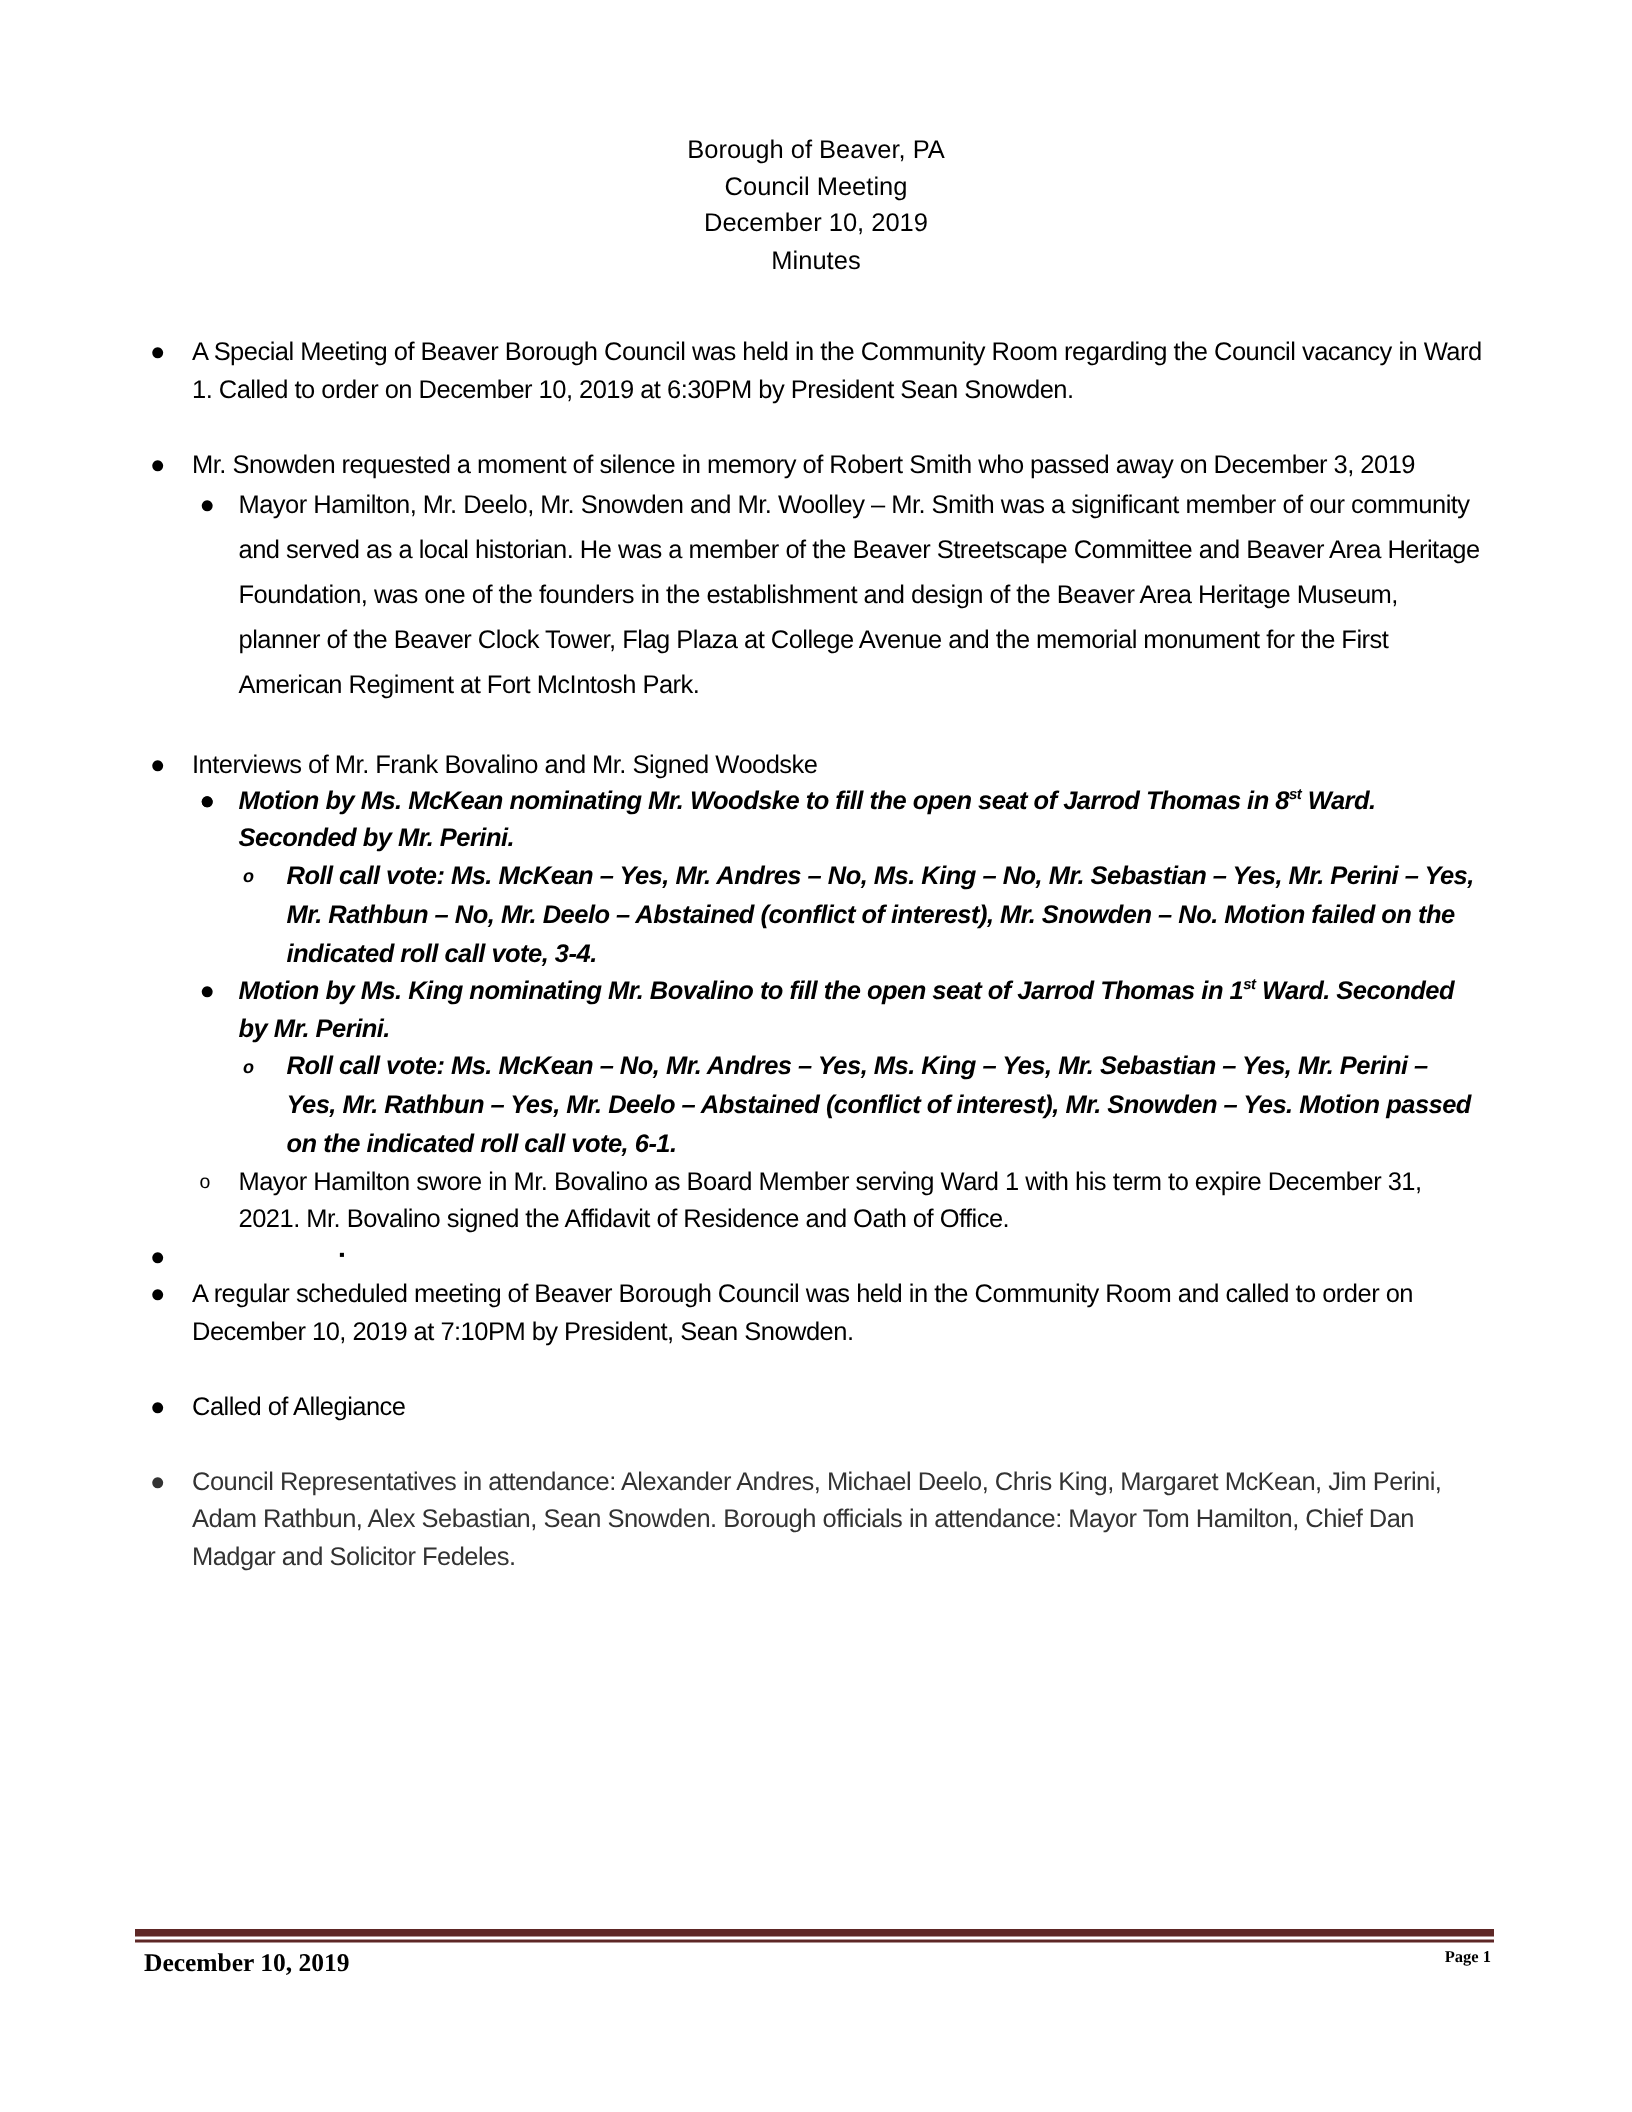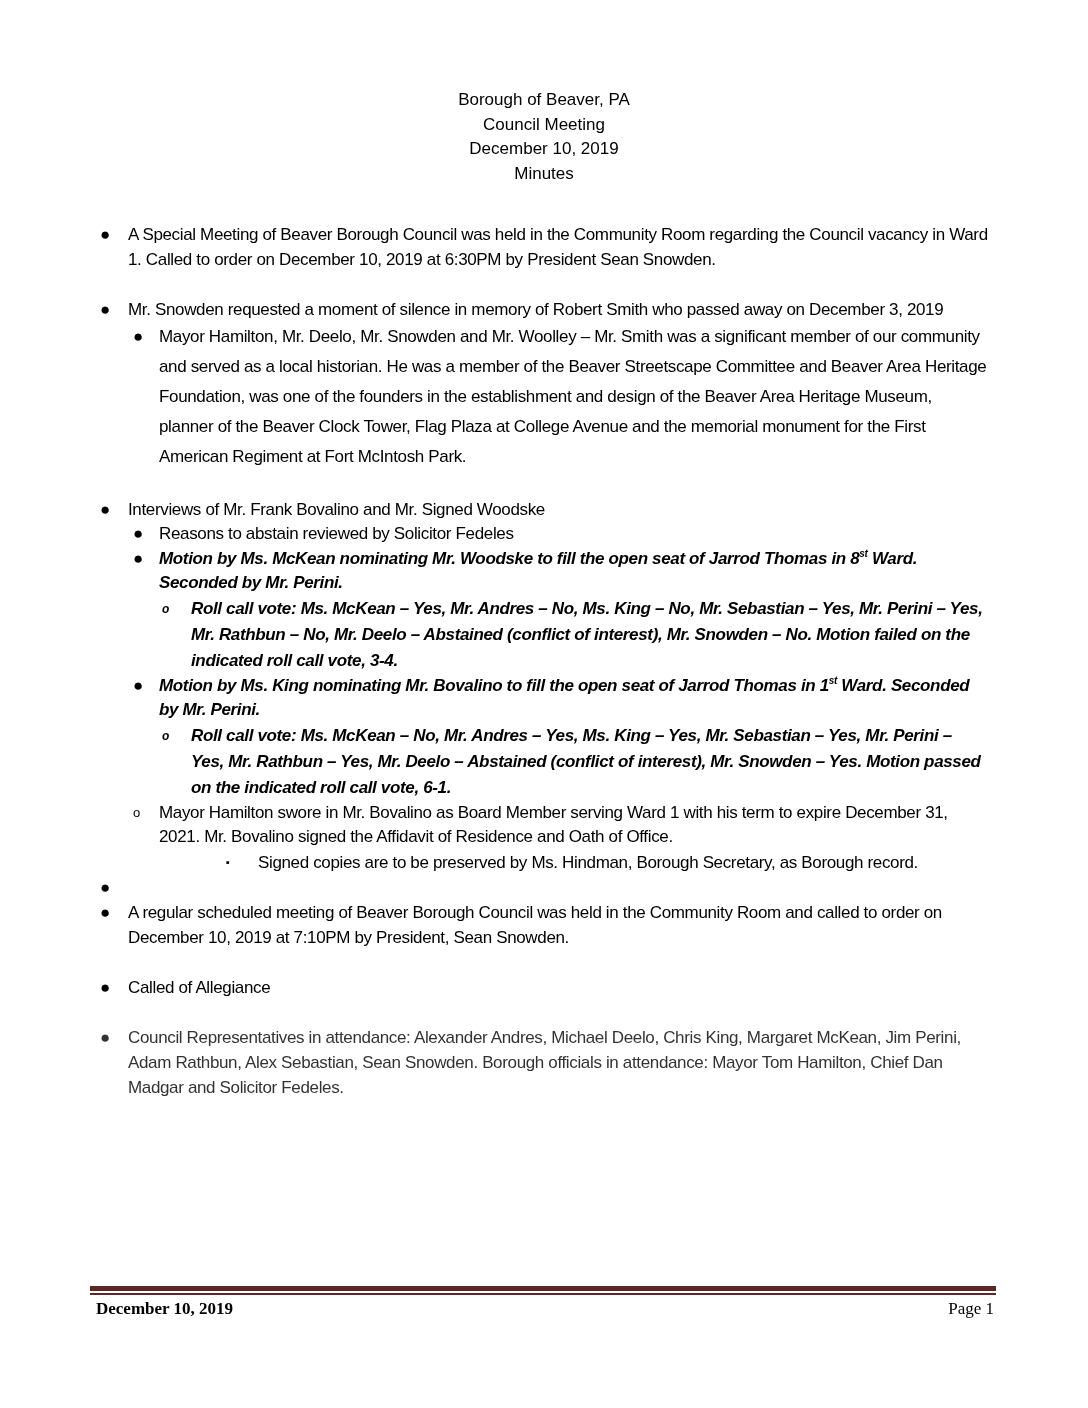--- a/index.html
+++ b/index.html
@@ -24,21 +24,21 @@
   .sub4 .bullet { left: 128px; font-size: 11px; }
   .bi { font-weight: bold; font-style: italic; }
   .circ { font-size: 13px; }
   sup { font-size: 10px; line-height: 0; }
   .light { color: #333; }
   .footer-bar { position: absolute; left: 90px; top: 1286px; width: 906px; height: 5px; background: #5e2726; }
   .footer-line { position: absolute; left: 90px; top: 1293px; width: 906px; height: 2px; background: #5e2726; }
   .footer-left { position: absolute; left: 96px; top: 1299px; font-family: "Liberation Serif", serif;
                  font-weight: bold; font-size: 17px; }
   .footer-right { position: absolute; right: 94px; top: 1299px; font-family: "Liberation Serif", serif;
-                  font-weight: normal; font-size: 17px; }
+                  font-weight: bold; font-size: 11px; }
 </style>
 </head>
 <body>
 
 <div class="page">
 
   <div class="header">
     <div>Borough of Beaver, PA</div>
     <div>Council Meeting</div>
     <div>December 10, 2019</div>
@@ -62,21 +62,20 @@
       <span>Mayor Hamilton, Mr. Deelo, Mr. Snowden and Mr. Woolley – Mr. Smith was a significant member of our community and served as a local historian.  He was a member of the Beaver Streetscape Committee and Beaver Area Heritage Foundation, was one of the founders in the establishment and design of the Beaver Area Heritage Museum, planner of the Beaver Clock Tower, Flag Plaza at College Avenue and the memorial monument for the First American Regiment at Fort McIntosh Park.</span>
     </div>
     <div class="gap"></div>
 
     <div class="item">
       <span class="bullet">●</span>
       <span>Interviews of Mr. Frank Bovalino and Mr. Signed Woodske</span>
     </div>
     <div class="sub2">
       <span class="bullet">●</span>
-      <span>Reasons to abstain reviewed by Solicitor Fedeles</span>
     </div>
     <div class="sub2 bi">
       <span class="bullet">●</span>
       <span>Motion by Ms. McKean nominating Mr. Woodske to fill the open seat of Jarrod Thomas in 8</span><sup>st</sup><span> Ward.  Seconded by Mr. Perini.</span>
     </div>
     <div class="sub3 bi">
       <span class="bullet circ">o</span>
       <span>Roll call vote:  Ms. McKean – Yes, Mr. Andres – No, Ms. King – No, Mr. Sebastian – Yes, Mr. Perini – Yes, Mr. Rathbun – No, Mr. Deelo – Abstained (conflict of interest), Mr. Snowden – No.   Motion failed on the indicated roll call vote, 3-4.</span>
     </div>
     <div class="sub2 bi">
@@ -86,21 +85,20 @@
     <div class="sub3 bi">
       <span class="bullet circ">o</span>
       <span>Roll call vote:  Ms. McKean – No, Mr. Andres – Yes, Ms. King – Yes, Mr. Sebastian – Yes, Mr. Perini – Yes, Mr. Rathbun – Yes, Mr. Deelo – Abstained (conflict of interest), Mr. Snowden – Yes.  Motion passed on the indicated roll call vote, 6-1.</span>
     </div>
     <div class="sub2">
       <span class="bullet circ">o</span>
       <span>Mayor Hamilton swore in Mr. Bovalino as Board Member serving Ward 1 with his term to expire December 31, 2021.  Mr. Bovalino signed the Affidavit of Residence and Oath of Office.</span>
     </div>
     <div class="sub4">
       <span class="bullet">▪</span>
-      <span>Signed copies are to be preserved by Ms. Hindman, Borough Secretary, as Borough record.</span>
     </div>
 
     <div class="item">
       <span class="bullet">●</span>
     </div>
     <div class="gap"></div>
 
     <div class="item">
       <span class="bullet">●</span>
       <span>A regular scheduled meeting of Beaver Borough Council was held in the Community Room and called to order on December 10, 2019 at 7:10PM by President, Sean Snowden.</span>

